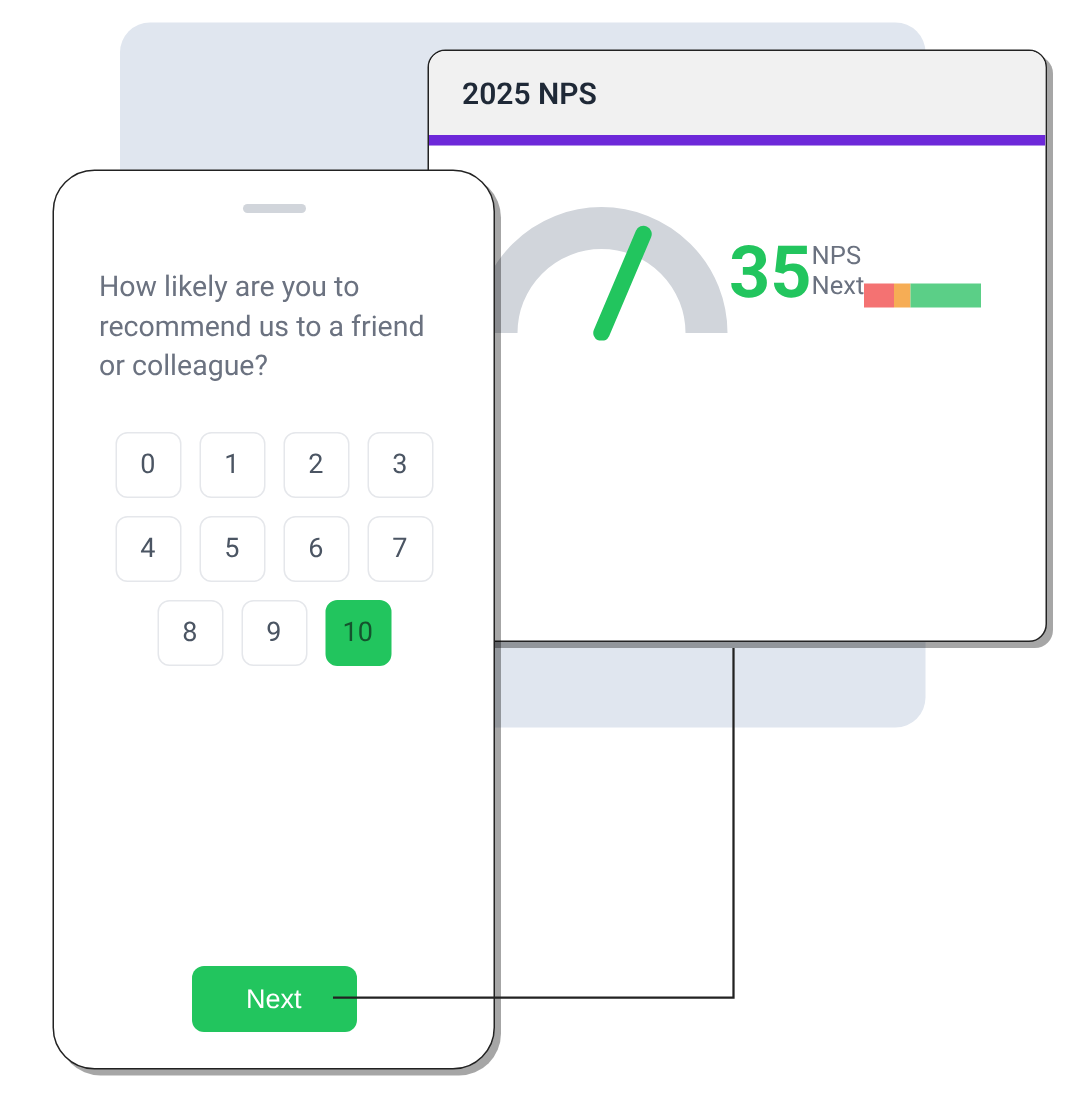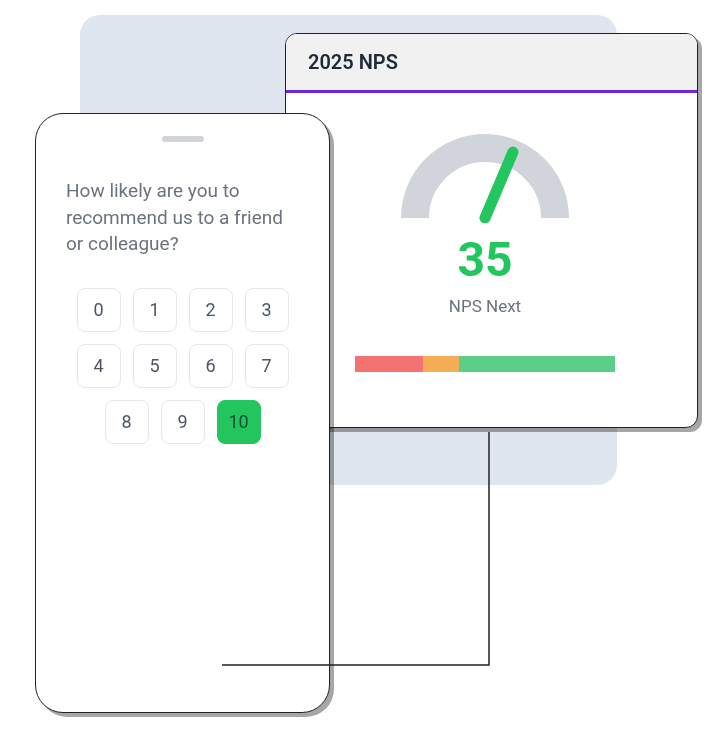--- a/index.html
+++ b/index.html
@@ -35,30 +35,30 @@
       width: 413px;
       height: 395px;
       background: #ffffff;
       border: 1px solid #222;
       border-radius: 12px;
       box-shadow: 4px 4px 0 rgba(0,0,0,0.35);
       overflow: hidden;
     }
     .nps-header {
       background: #f1f1f1;
-      border-bottom: 3px solid #6d28d9;
+      border-bottom: 7px solid #6d28d9;
       padding: 16px 22px;
       font-size: 20px;
       font-weight: 600;
       color: #1f2937;
     }
     .nps-body {
       padding: 30px 43px 20px 30px;
       display: flex;
-      flex-direction: column;
+      flex-direction: row;
       align-items: center;
     }
     .gauge-wrap {
       width: 170px;
       height: 90px;
       margin-top: 10px;
     }
     .nps-value {
       font-size: 48px;
       font-weight: 700;
@@ -190,17 +190,18 @@
       <div class="rating-btn">2</div>
       <div class="rating-btn">3</div>
       <div class="rating-btn">4</div>
       <div class="rating-btn">5</div>
       <div class="rating-btn">6</div>
       <div class="rating-btn">7</div>
       <div class="rating-btn">8</div>
       <div class="rating-btn">9</div>
       <div class="rating-btn selected">10</div>
     </div>
+  <button class="next-btn">Next</button>
 </div>
 
 <svg class="connector" width="713" height="741" style="left:0;top:0;">
   <path d="M 222 665 L 489 665 L 489 432" fill="none" stroke="#222" stroke-width="1.5"></path>
 </svg>
 
 </body></html>

